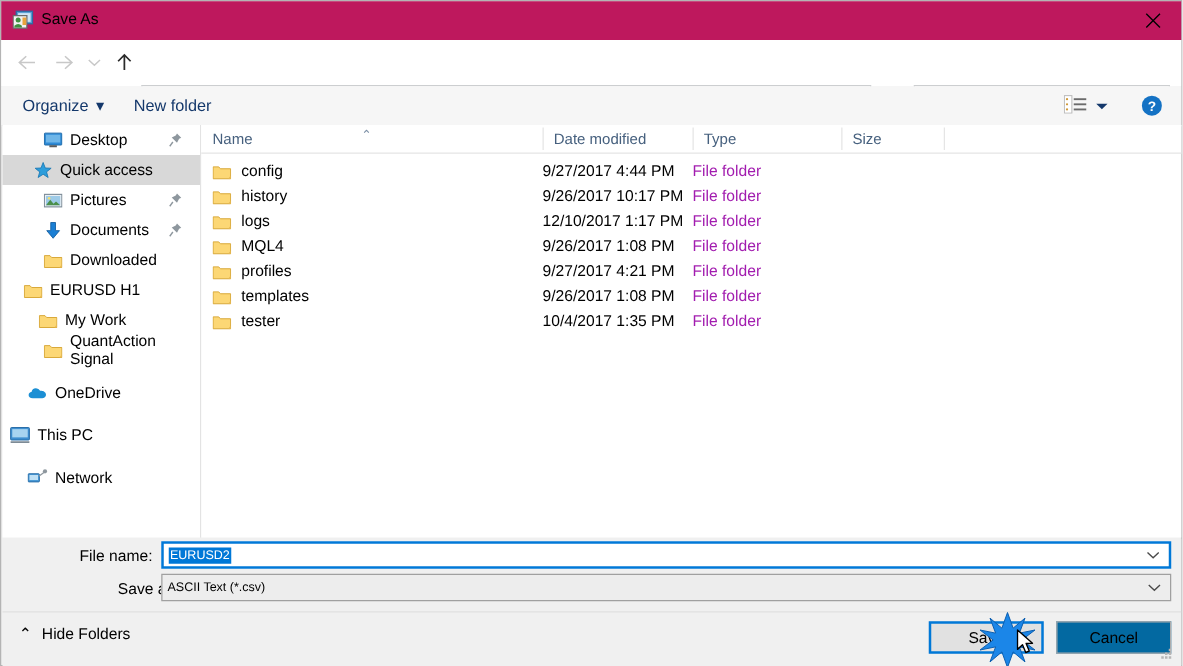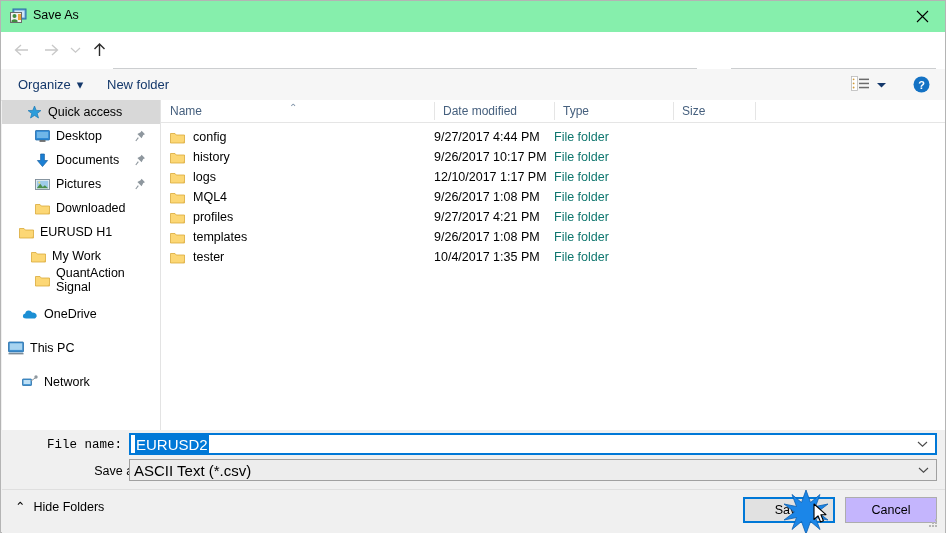--- a/index.html
+++ b/index.html
@@ -6,21 +6,21 @@
   body{
     width:946px;height:533px;overflow:hidden;
     font-family:"Liberation Sans", sans-serif;
     font-size:12px;color:#000;background:#f0f0f0;
     -webkit-font-smoothing:antialiased;
   }
   .dialog{position:relative;width:946px;height:533px;background:#f0f0f0;
           border:1px solid #b4b4b4;box-sizing:border-box;}
 
   
-  .titlebar{position:absolute;left:0;top:0;width:944px;height:31px;background:#86efac;}
+  .titlebar{position:absolute;left:0;top:0;width:944px;height:31px;background:#be185d;}
   .title-icon{position:absolute;left:9px;top:7px;width:17px;height:16px;}
   .title-text{position:absolute;left:32px;top:7px;font-size:12.5px;color:#000;}
   .close-btn{position:absolute;right:0;top:0;width:46px;height:31px;
              display:flex;align-items:center;justify-content:center;}
   .close-btn svg{display:block;}
 
   
   .navrow{position:absolute;left:0;top:31px;width:944px;height:37px;background:#ffffff;}
   .navbtn{position:absolute;top:4px;width:28px;height:28px;
           display:flex;align-items:center;justify-content:center;}
@@ -77,46 +77,46 @@
   .colheader{position:relative;height:22px;background:#fff;border-bottom:1px solid #e5e5e5;}
   .col{position:absolute;top:0;height:22px;display:flex;align-items:center;
        font-size:12px;color:#46607e;padding-left:9px;box-sizing:border-box;}
   .col-sep{position:absolute;top:2px;width:1px;height:18px;background:#e5e5e5;}
   .sortcaret{position:absolute;top:2px;font-size:10px;color:#7a8ea5;}
 
   .row{position:relative;height:20px;display:flex;align-items:center;font-size:12.5px;color:#000;}
   .cell-name{position:absolute;left:9px;display:flex;align-items:center;}
   .folder-ico{width:15px;height:13px;margin-right:8px;flex:none;}
   .cell-date{position:absolute;left:273px;color:#000;font-size:12.5px;}
-  .cell-type{position:absolute;left:393px;color:#0f766e;font-size:12.5px;}
+  .cell-type{position:absolute;left:393px;color:#a21caf;font-size:12.5px;}
   .cell-size{position:absolute;left:512px;color:#000;font-size:12.5px;}
 
   
   .formarea{position:absolute;left:1px;top:430px;width:943px;height:58px;background:#f0f0f0;}
   .lbl{position:absolute;font-size:12.5px;color:#000;text-align:right;}
-  .lbl-name{left:0;top:7px;width:120px;font-family:Liberation Mono, monospace;}
+  .lbl-name{left:0;top:7px;width:120px;}
   .lbl-type{left:0;top:33px;width:120px;margin-left:48px;}
 
   .combo{position:absolute;left:127px;height:22px;background:#fff;box-sizing:border-box;
          display:flex;align-items:center;}
   .combo-name{top:2px;width:808px;border:2px solid #0078d7;}
   .combo-type{top:28px;width:808px;border:1px solid #a0a0a0;background:#ededed;}
-  .combo-val{font-size:15px;color:#000;margin-left:4px;}
+  .combo-val{font-size:10px;color:#000;margin-left:4px;}
   .combo-val.sel{background:#0078d7;color:#fff;padding:1px 1px;}
   .combo-chev{position:absolute;right:7px;top:0;height:100%;display:flex;align-items:center;}
 
   
   .footer{position:absolute;left:1px;top:488px;width:943px;height:44px;background:#f0f0f0;
           border-top:1px solid #dfdfdf;}
   .hidefolders{position:absolute;left:13px;top:9px;display:flex;align-items:center;
                font-size:12.5px;color:#000;}
   .hf-caret{margin-right:8px;}
   .btn{position:absolute;top:7px;height:26px;box-sizing:border-box;
        display:flex;align-items:center;justify-content:center;
-       font-size:12.5px;color:#000;background:#c4b5fd;border:1px solid #adadad;}
+       font-size:12.5px;color:#000;background:#0369a1;border:1px solid #adadad;}
   .btn-save{left:741px;width:92px;border:2px solid #0078d7;background:#e1e1e1;}
   .btn-cancel{left:843px;width:92px;}
   .grip{position:absolute;right:6px;bottom:5px;width:12px;height:12px;}
 
   .click-fx{position:absolute;left:782px;top:488px;width:46px;height:46px;pointer-events:none;}
   .cursor{position:absolute;left:812px;top:502px;width:16px;height:22px;pointer-events:none;}
 </style>
 </head>
 <body>
 
@@ -233,71 +233,71 @@
     <div class="tb-help">
       <svg width="17" height="17" viewBox="0 0 17 17">
         <circle cx="8.5" cy="8.5" r="8" fill="#1472c4"></circle>
         <text x="8.5" y="12.6" font-size="11" font-family="Liberation Sans, sans-serif" font-weight="bold" fill="#fff" text-anchor="middle">?</text>
       </svg>
     </div>
   </div>
 
   <div class="sidebar">
 
-    <div class="sb-item selected" style="padding-left:24px">
-      <span class="sb-ico">
-        <svg width="15" height="15" viewBox="0 0 15 15">
-          <path d="M7.5 1 L9.2 5.4 L13.9 5.6 L10.2 8.5 L11.5 13 L7.5 10.4 L3.5 13 L4.8 8.5 L1.1 5.6 L5.8 5.4 Z" fill="#2d9ddb" stroke="#1b79b5" stroke-width="0.7"></path>
-        </svg>
-      </span>
-      <span>Quick access</span>
-    </div>
-
     <div class="sb-item" style="padding-left:32px">
       <span class="sb-ico">
         <svg width="15" height="14" viewBox="0 0 15 14">
           <rect x="0.5" y="1.5" width="14" height="9.5" rx="0.6" fill="#2e8ad6" stroke="#1f6aa8" stroke-width="0.8"></rect>
           <rect x="1.8" y="2.8" width="11.4" height="6.2" fill="#6fb6e8"></rect>
           <rect x="4.5" y="11.2" width="6" height="1.6" fill="#5b5b5b"></rect>
         </svg>
       </span>
       <span>Desktop</span>
       <span class="sb-pin">
         <svg width="11" height="12" viewBox="0 0 11 12">
           <path d="M6.6 0.8 L10 4.2 L8.3 5 L6.6 8.2 L2.4 4 L5.6 2.3 Z" fill="#8e979e"></path>
           <path d="M3.3 7.6 L0.8 11" stroke="#8e979e" stroke-width="1.1"></path>
         </svg>
       </span>
     </div>
 
-    <div class="sb-item" style="padding-left:32px">
+    <div class="sb-item selected" style="padding-left:24px">
       <span class="sb-ico">
         <svg width="15" height="15" viewBox="0 0 15 15">
-          <path d="M5.6 1 L9.4 1 L9.4 7.5 L12.6 7.5 L7.5 13.6 L2.4 7.5 L5.6 7.5 Z" fill="#1b7fd4" stroke="#145fa0" stroke-width="0.7"></path>
-        </svg>
-      </span>
-      <span>Documents</span>
-      <span class="sb-pin">
-        <svg width="11" height="12" viewBox="0 0 11 12">
-          <path d="M6.6 0.8 L10 4.2 L8.3 5 L6.6 8.2 L2.4 4 L5.6 2.3 Z" fill="#8e979e"></path>
-          <path d="M3.3 7.6 L0.8 11" stroke="#8e979e" stroke-width="1.1"></path>
-        </svg>
-      </span>
+          <path d="M7.5 1 L9.2 5.4 L13.9 5.6 L10.2 8.5 L11.5 13 L7.5 10.4 L3.5 13 L4.8 8.5 L1.1 5.6 L5.8 5.4 Z" fill="#2d9ddb" stroke="#1b79b5" stroke-width="0.7"></path>
+        </svg>
+      </span>
+      <span>Quick access</span>
     </div>
 
     <div class="sb-item" style="padding-left:32px">
       <span class="sb-ico">
         <svg width="15" height="13" viewBox="0 0 15 13">
           <rect x="0.5" y="1.5" width="14" height="10" fill="#eaeff3" stroke="#7c8b97" stroke-width="0.9"></rect>
           <rect x="1.8" y="2.8" width="11.4" height="7.4" fill="#9ecbe8"></rect>
           <path d="M1.8 10.2 L5.2 5.8 L7.8 9 L9.8 7.2 L13.2 10.2 Z" fill="#4b8f4b"></path>
           <circle cx="4.3" cy="4.6" r="1" fill="#f5e06a"></circle>
         </svg>
       </span>
       <span>Pictures</span>
+      <span class="sb-pin">
+        <svg width="11" height="12" viewBox="0 0 11 12">
+          <path d="M6.6 0.8 L10 4.2 L8.3 5 L6.6 8.2 L2.4 4 L5.6 2.3 Z" fill="#8e979e"></path>
+          <path d="M3.3 7.6 L0.8 11" stroke="#8e979e" stroke-width="1.1"></path>
+        </svg>
+      </span>
+    </div>
+
+    <div class="sb-item" style="padding-left:32px">
+      <span class="sb-ico">
+        <svg width="15" height="15" viewBox="0 0 15 15">
+          <path d="M5.6 1 L9.4 1 L9.4 7.5 L12.6 7.5 L7.5 13.6 L2.4 7.5 L5.6 7.5 Z" fill="#1b7fd4" stroke="#145fa0" stroke-width="0.7"></path>
+        </svg>
+      </span>
+      <span>Documents</span>
       <span class="sb-pin">
         <svg width="11" height="12" viewBox="0 0 11 12">
           <path d="M6.6 0.8 L10 4.2 L8.3 5 L6.6 8.2 L2.4 4 L5.6 2.3 Z" fill="#8e979e"></path>
           <path d="M3.3 7.6 L0.8 11" stroke="#8e979e" stroke-width="1.1"></path>
         </svg>
       </span>
     </div>
 
     <div class="sb-item" style="padding-left:32px">
       <span class="sb-ico">

